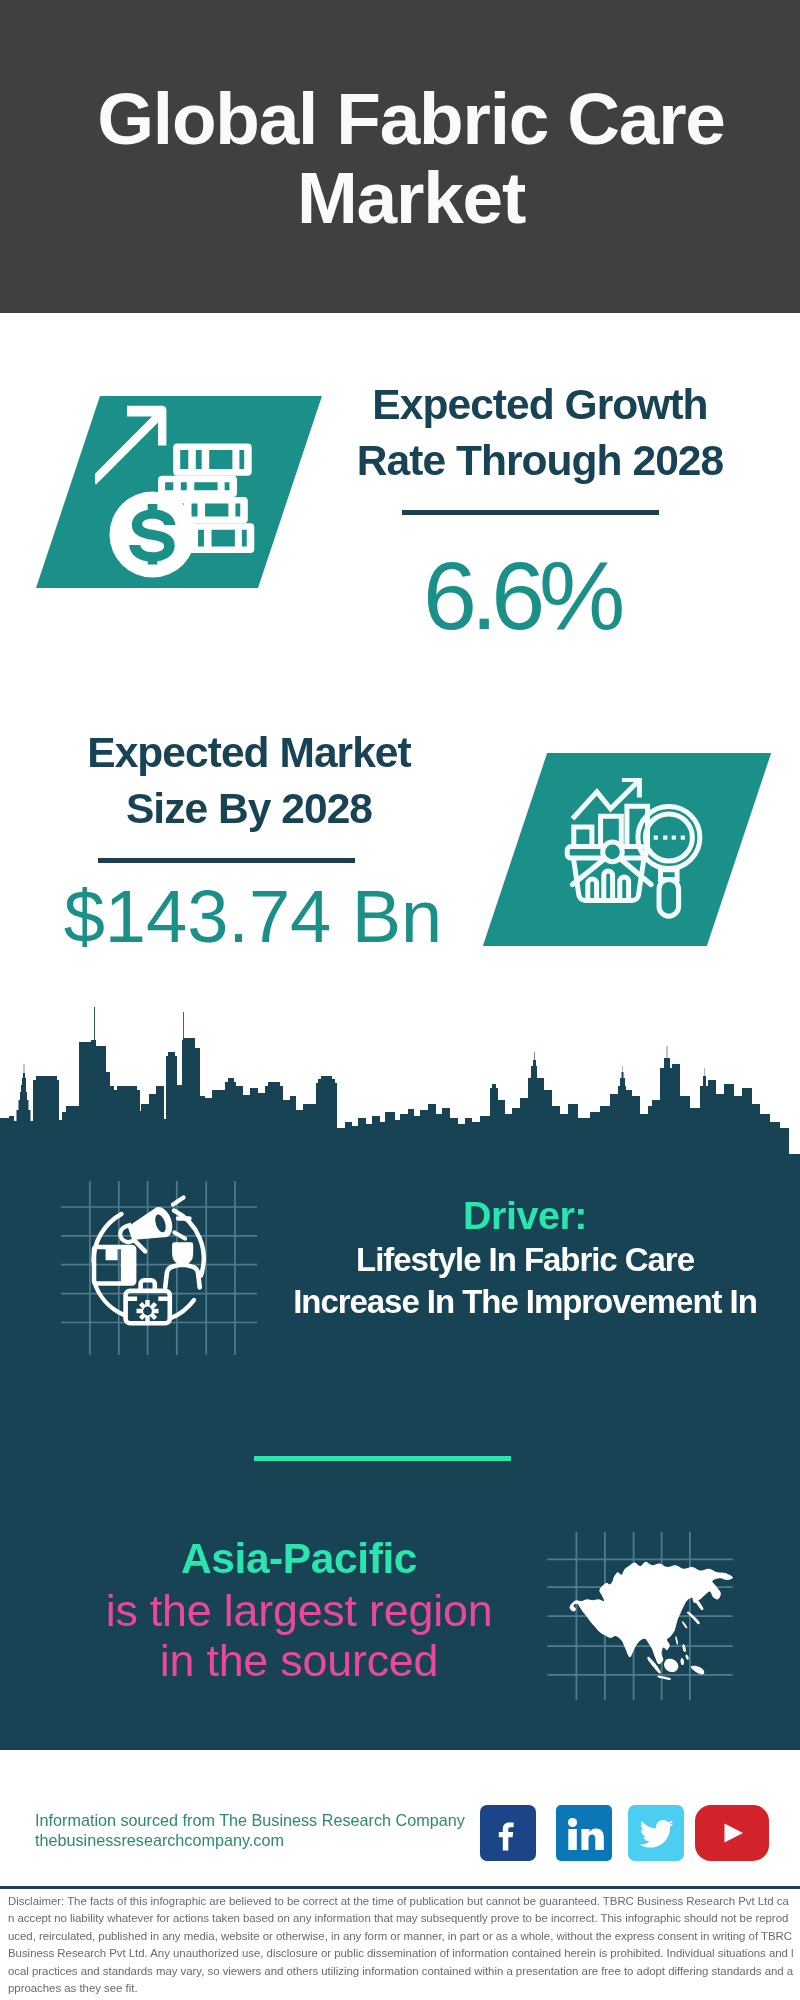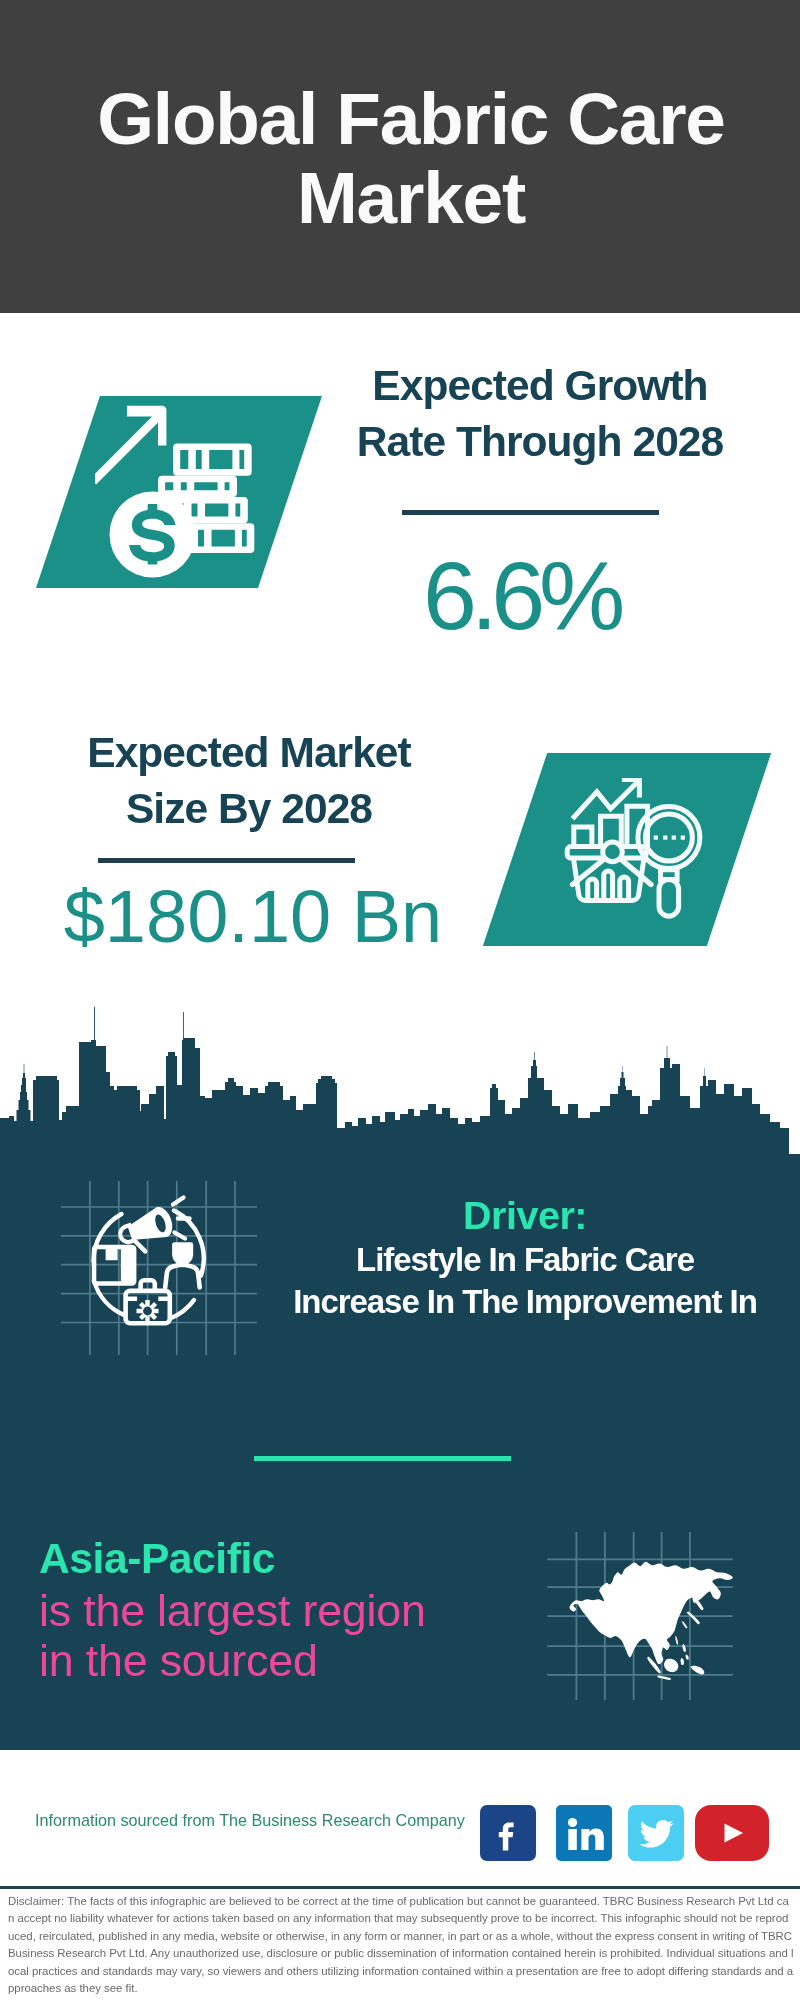--- a/index.html
+++ b/index.html
@@ -11,21 +11,21 @@
   .header-title{position:absolute;left:51px;top:79px;width:720px;text-align:center;color:#fafafa;
     font-size:73px;font-weight:bold;line-height:79px;letter-spacing:-1.2px;}
 
   
   .panel-teal{position:absolute;background:#1b9088;transform:skewX(-18.43deg);overflow:visible;}
   .s1-panel{left:68px;top:396px;width:222px;height:192px;}
   .s1-icon{position:absolute;left:95px;top:395px;width:170px;height:190px;line-height:0;}
   .head-dark{position:absolute;color:#174354;font-size:42.5px;font-weight:bold;line-height:56px;letter-spacing:-0.95px;text-align:center;white-space:nowrap;width:480px;}
   .rule-dark{position:absolute;width:257px;height:4.5px;background:#1d3f50;}
   .big-teal{position:absolute;color:#1b9088;font-size:99px;font-weight:500;line-height:99px;letter-spacing:-6px;text-align:center;white-space:nowrap;width:480px;}
-  .g-head{left:300px;top:358px;}
+  .g-head{left:300px;top:377px;}
   .g-rule{left:402px;top:510px;}
   .g-val{left:281px;top:547px;font-size:97px;line-height:97px;letter-spacing:-6.3px;}
   .m-head{left:9px;top:725px;}
   .m-rule{left:98px;top:858px;}
   .m-val{left:13px;top:880px;font-size:74px;line-height:74px;letter-spacing:0px;}
 
   
   .s2-panel{left:515px;top:753px;width:224px;height:193px;}
   .s2-icon{position:absolute;left:564px;top:778px;width:142px;height:142px;line-height:0;}
 
@@ -35,21 +35,21 @@
   .darkblock2{position:absolute;left:789px;top:1154px;width:11px;height:596px;background:#174354;}
 
   
   .driver-icon{position:absolute;left:50px;top:1165px;width:210px;height:205px;line-height:0;overflow:hidden;}
   .driver-text{position:absolute;left:275px;top:1191px;width:500px;text-align:center;white-space:nowrap;}
   .accent-head{color:#2ae5ad;font-size:39.5px;font-weight:bold;line-height:48px;letter-spacing:-0.5px;}
   .white-body{color:#ffffff;font-size:33px;font-weight:bold;line-height:42px;letter-spacing:-1.05px;}
 
   
   .rule-green{position:absolute;left:254px;top:1456px;width:257px;height:5px;background:#2ae5ad;}
-  .region-text{position:absolute;left:39px;top:1532px;width:520px;white-space:nowrap;}
+  .region-text{position:absolute;left:39px;top:1532px;width:520px;text-align:center;white-space:nowrap;}
   .region-name{color:#2ae5ad;font-size:42.6px;font-weight:bold;line-height:53px;letter-spacing:-0.45px;}
   .region-body{color:#ec4899;font-size:44.8px;font-weight:normal;line-height:50px;letter-spacing:-0.2px;}
   .map-box{position:absolute;left:545px;top:1510px;width:190px;height:190px;line-height:0;overflow:hidden;}
 
   
   .footer{position:static;}
   .foot-src{position:absolute;left:35px;top:1810px;width:460px;color:#2e8a6e;font-size:16.2px;line-height:20px;white-space:nowrap;}
   .social{position:absolute;top:1805px;height:56px;line-height:0;}
   .social-fb{left:480px;width:56px;}
   .social-li{left:556px;width:56px;}
@@ -128,21 +128,21 @@
         <rect x="107.7" y="57.5" width="4.2" height="4.2"></rect>
         <rect x="116.7" y="57.5" width="4.2" height="4.2"></rect>
       </g>
     </svg>
   </div>
   <div class="head-dark m-head">
     <div>Expected Market</div>
     <div>Size By 2028</div>
   </div>
   <div class="rule-dark m-rule"></div>
-  <div class="big-teal m-val">$180.10 Bn</div>
+  <div class="big-teal m-val">$143.74 Bn</div>
 
   <div class="skyline">
     <svg viewBox="0 1000 800 158" width="800" height="158" preserveAspectRatio="none">
       <path d="M0.0 1118.0 H9.0 V1158.0 H0.0 Z M9.0 1116.0 H14.0 V1158.0 H9.0 Z M14.0 1121.0 H33.0 V1158.0 H14.0 Z M16.5 1110.0 H30.5 V1158.0 H16.5 Z M18.5 1100.0 H28.5 V1158.0 H18.5 Z M20.0 1092.0 H27.0 V1158.0 H20.0 Z M21.0 1085.0 H26.0 V1158.0 H21.0 Z M22.0 1078.0 H26.0 V1158.0 H22.0 Z M23.0 1073.0 H25.0 V1158.0 H23.0 Z M23.7 1064.0 H24.3 V1158.0 H23.7 Z M33.0 1080.0 H59.0 V1158.0 H33.0 Z M36.0 1076.0 H57.0 V1158.0 H36.0 Z M59.0 1120.0 H62.0 V1158.0 H59.0 Z M62.0 1112.0 H66.0 V1158.0 H62.0 Z M66.0 1106.0 H79.0 V1158.0 H66.0 Z M79.0 1042.0 H92.0 V1158.0 H79.0 Z M92.0 1045.0 H96.0 V1158.0 H92.0 Z M94.0 1007.0 H94.9 V1158.0 H94.0 Z M91.0 1040.0 H96.0 V1158.0 H91.0 Z M96.0 1046.0 H106.0 V1158.0 H96.0 Z M106.0 1072.0 H110.0 V1158.0 H106.0 Z M110.0 1086.0 H114.0 V1158.0 H110.0 Z M114.0 1090.0 H140.0 V1158.0 H114.0 Z M117.0 1086.0 H137.0 V1158.0 H117.0 Z M140.0 1111.0 H141.0 V1158.0 H140.0 Z M141.0 1104.0 H149.0 V1158.0 H141.0 Z M149.0 1094.0 H156.0 V1158.0 H149.0 Z M156.0 1086.0 H164.0 V1158.0 H156.0 Z M164.0 1119.0 H166.0 V1158.0 H164.0 Z M166.0 1056.0 H177.0 V1158.0 H166.0 Z M168.0 1052.0 H175.0 V1158.0 H168.0 Z M177.0 1085.0 H182.0 V1158.0 H177.0 Z M182.0 1040.0 H195.0 V1158.0 H182.0 Z M183.2 1012.0 H184.0 V1158.0 H183.2 Z M183.0 1038.0 H195.0 V1158.0 H183.0 Z M195.0 1048.0 H200.0 V1158.0 H195.0 Z M200.0 1096.0 H205.0 V1158.0 H200.0 Z M205.0 1098.0 H212.0 V1158.0 H205.0 Z M212.0 1090.0 H225.0 V1158.0 H212.0 Z M225.0 1082.0 H236.0 V1158.0 H225.0 Z M228.0 1078.0 H234.0 V1158.0 H228.0 Z M236.0 1086.0 H243.0 V1158.0 H236.0 Z M243.0 1095.0 H250.0 V1158.0 H243.0 Z M250.0 1088.0 H258.0 V1158.0 H250.0 Z M258.0 1093.0 H265.0 V1158.0 H258.0 Z M265.0 1086.0 H283.0 V1158.0 H265.0 Z M268.0 1082.0 H280.0 V1158.0 H268.0 Z M283.0 1100.0 H290.0 V1158.0 H283.0 Z M290.0 1096.0 H296.0 V1158.0 H290.0 Z M296.0 1110.0 H303.0 V1158.0 H296.0 Z M303.0 1104.0 H316.0 V1158.0 H303.0 Z M316.0 1083.0 H337.0 V1158.0 H316.0 Z M318.0 1079.0 H335.0 V1158.0 H318.0 Z M321.0 1076.0 H332.0 V1158.0 H321.0 Z M337.0 1128.0 H345.0 V1158.0 H337.0 Z M345.0 1122.0 H352.0 V1158.0 H345.0 Z M352.0 1126.0 H358.0 V1158.0 H352.0 Z M358.0 1118.0 H366.0 V1158.0 H358.0 Z M366.0 1124.0 H372.0 V1158.0 H366.0 Z M372.0 1116.0 H380.0 V1158.0 H372.0 Z M380.0 1122.0 H385.0 V1158.0 H380.0 Z M385.0 1112.0 H395.0 V1158.0 H385.0 Z M395.0 1120.0 H400.0 V1158.0 H395.0 Z M400.0 1114.0 H408.0 V1158.0 H400.0 Z M408.0 1109.0 H414.0 V1158.0 H408.0 Z M414.0 1116.0 H420.0 V1158.0 H414.0 Z M420.0 1110.0 H428.0 V1158.0 H420.0 Z M428.0 1104.0 H436.0 V1158.0 H428.0 Z M436.0 1114.0 H442.0 V1158.0 H436.0 Z M442.0 1108.0 H450.0 V1158.0 H442.0 Z M450.0 1118.0 H458.0 V1158.0 H450.0 Z M458.0 1124.0 H465.0 V1158.0 H458.0 Z M465.0 1118.0 H472.0 V1158.0 H465.0 Z M472.0 1122.0 H480.0 V1158.0 H472.0 Z M480.0 1116.0 H490.0 V1158.0 H480.0 Z M490.0 1088.0 H498.0 V1158.0 H490.0 Z M492.0 1084.0 H496.0 V1158.0 H492.0 Z M498.0 1100.0 H505.0 V1158.0 H498.0 Z M505.0 1114.0 H512.0 V1158.0 H505.0 Z M512.0 1108.0 H520.0 V1158.0 H512.0 Z M520.0 1098.0 H528.0 V1158.0 H520.0 Z M528.0 1078.0 H540.0 V1158.0 H528.0 Z M531.0 1066.0 H537.0 V1158.0 H531.0 Z M533.0 1060.0 H536.0 V1158.0 H533.0 Z M534.2 1052.0 H534.8 V1158.0 H534.2 Z M540.0 1078.0 H544.0 V1158.0 H540.0 Z M544.0 1090.0 H552.0 V1158.0 H544.0 Z M552.0 1106.0 H560.0 V1158.0 H552.0 Z M560.0 1114.0 H568.0 V1158.0 H560.0 Z M568.0 1104.0 H578.0 V1158.0 H568.0 Z M578.0 1118.0 H590.0 V1158.0 H578.0 Z M590.0 1112.0 H600.0 V1158.0 H590.0 Z M600.0 1106.0 H610.0 V1158.0 H600.0 Z M610.0 1094.0 H618.0 V1158.0 H610.0 Z M618.0 1086.0 H626.0 V1158.0 H618.0 Z M620.0 1078.0 H625.0 V1158.0 H620.0 Z M621.5 1072.0 H623.5 V1158.0 H621.5 Z M622.3 1066.0 H622.7 V1158.0 H622.3 Z M626.0 1090.0 H632.0 V1158.0 H626.0 Z M632.0 1096.0 H640.0 V1158.0 H632.0 Z M640.0 1114.0 H648.0 V1158.0 H640.0 Z M648.0 1106.0 H652.0 V1158.0 H648.0 Z M652.0 1100.0 H660.0 V1158.0 H652.0 Z M660.0 1068.0 H672.0 V1158.0 H660.0 Z M664.0 1058.0 H670.0 V1158.0 H664.0 Z M666.7 1046.0 H667.3 V1158.0 H666.7 Z M672.0 1064.0 H680.0 V1158.0 H672.0 Z M680.0 1096.0 H690.0 V1158.0 H680.0 Z M690.0 1108.0 H700.0 V1158.0 H690.0 Z M700.0 1086.0 H708.0 V1158.0 H700.0 Z M703.0 1076.0 H706.0 V1158.0 H703.0 Z M704.3 1068.0 H704.7 V1158.0 H704.3 Z M708.0 1080.0 H716.0 V1158.0 H708.0 Z M716.0 1094.0 H724.0 V1158.0 H716.0 Z M724.0 1084.0 H734.0 V1158.0 H724.0 Z M734.0 1096.0 H742.0 V1158.0 H734.0 Z M742.0 1088.0 H752.0 V1158.0 H742.0 Z M752.0 1104.0 H760.0 V1158.0 H752.0 Z M760.0 1114.0 H770.0 V1158.0 H760.0 Z M770.0 1122.0 H780.0 V1158.0 H770.0 Z M780.0 1128.0 H789.0 V1158.0 H780.0 Z M789.0 1154.0 H800.0 V1158.0 H789.0 Z" fill="#174354"></path>
     </svg>
   </div>
   <div class="darkblock"></div>
   <div class="darkblock2"></div>
 
   <div class="driver-icon">
@@ -242,20 +242,21 @@
     <div class="region-name">Asia-Pacific</div>
     <div class="region-body">
       <div>is the largest region</div>
       <div>in the sourced</div>
     </div>
   </div>
 
   <div class="footer">
     <div class="foot-src">
       <div>Information sourced from The Business Research Company</div>
+      <div>thebusinessresearchcompany.com</div>
     </div>
 
     <div class="social social-fb">
       <svg viewBox="0 0 56 56" width="56" height="56" aria-hidden="true">
         <rect x="0" y="0" width="56" height="56" rx="7" ry="7" fill="#1b4586"></rect>
         <path d="M33.6 17.4h-4.4c-3.9 0-6.4 2.5-6.4 6.4v3.1h-4.0v5.4h4.0v13.3h5.5V32.3h4.3l0.65-5.4h-4.95v-2.6c0-1.4 0.45-2.1 1.95-2.1h3.35z" fill="#ffffff"></path>
       </svg>
     </div>
     <div class="social social-li">
       <svg viewBox="0 0 56 56" width="56" height="56" aria-hidden="true">

